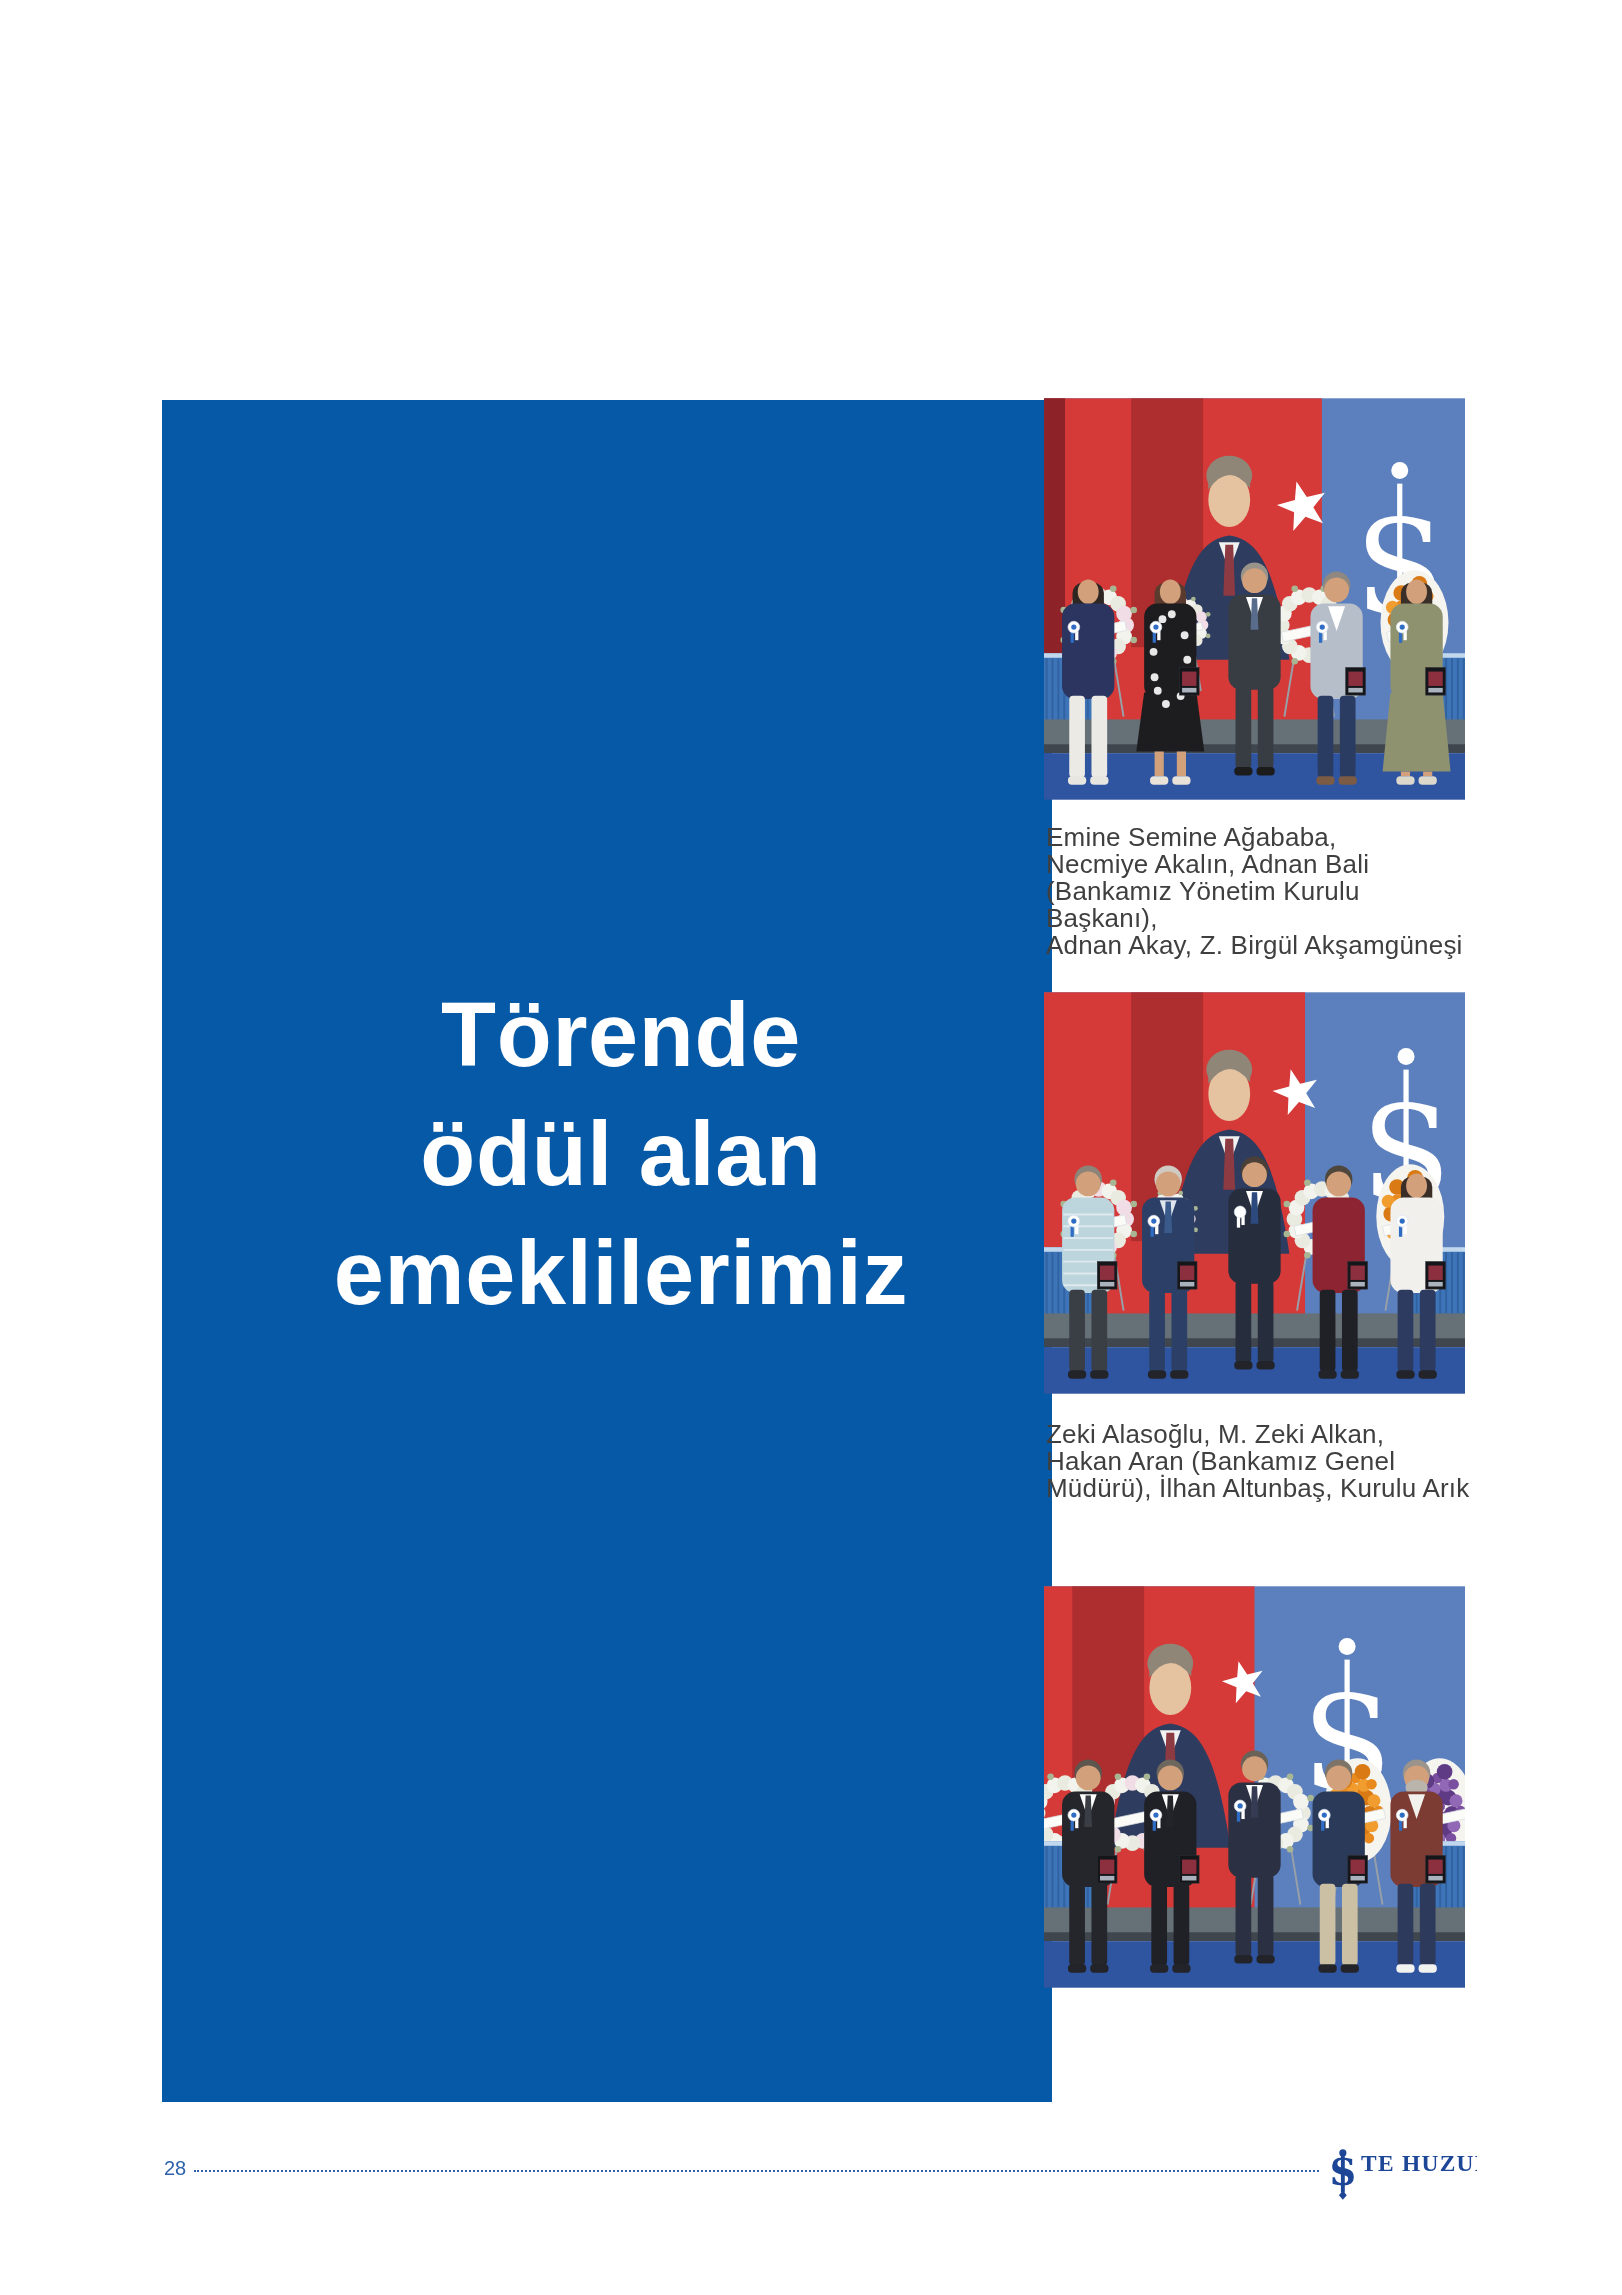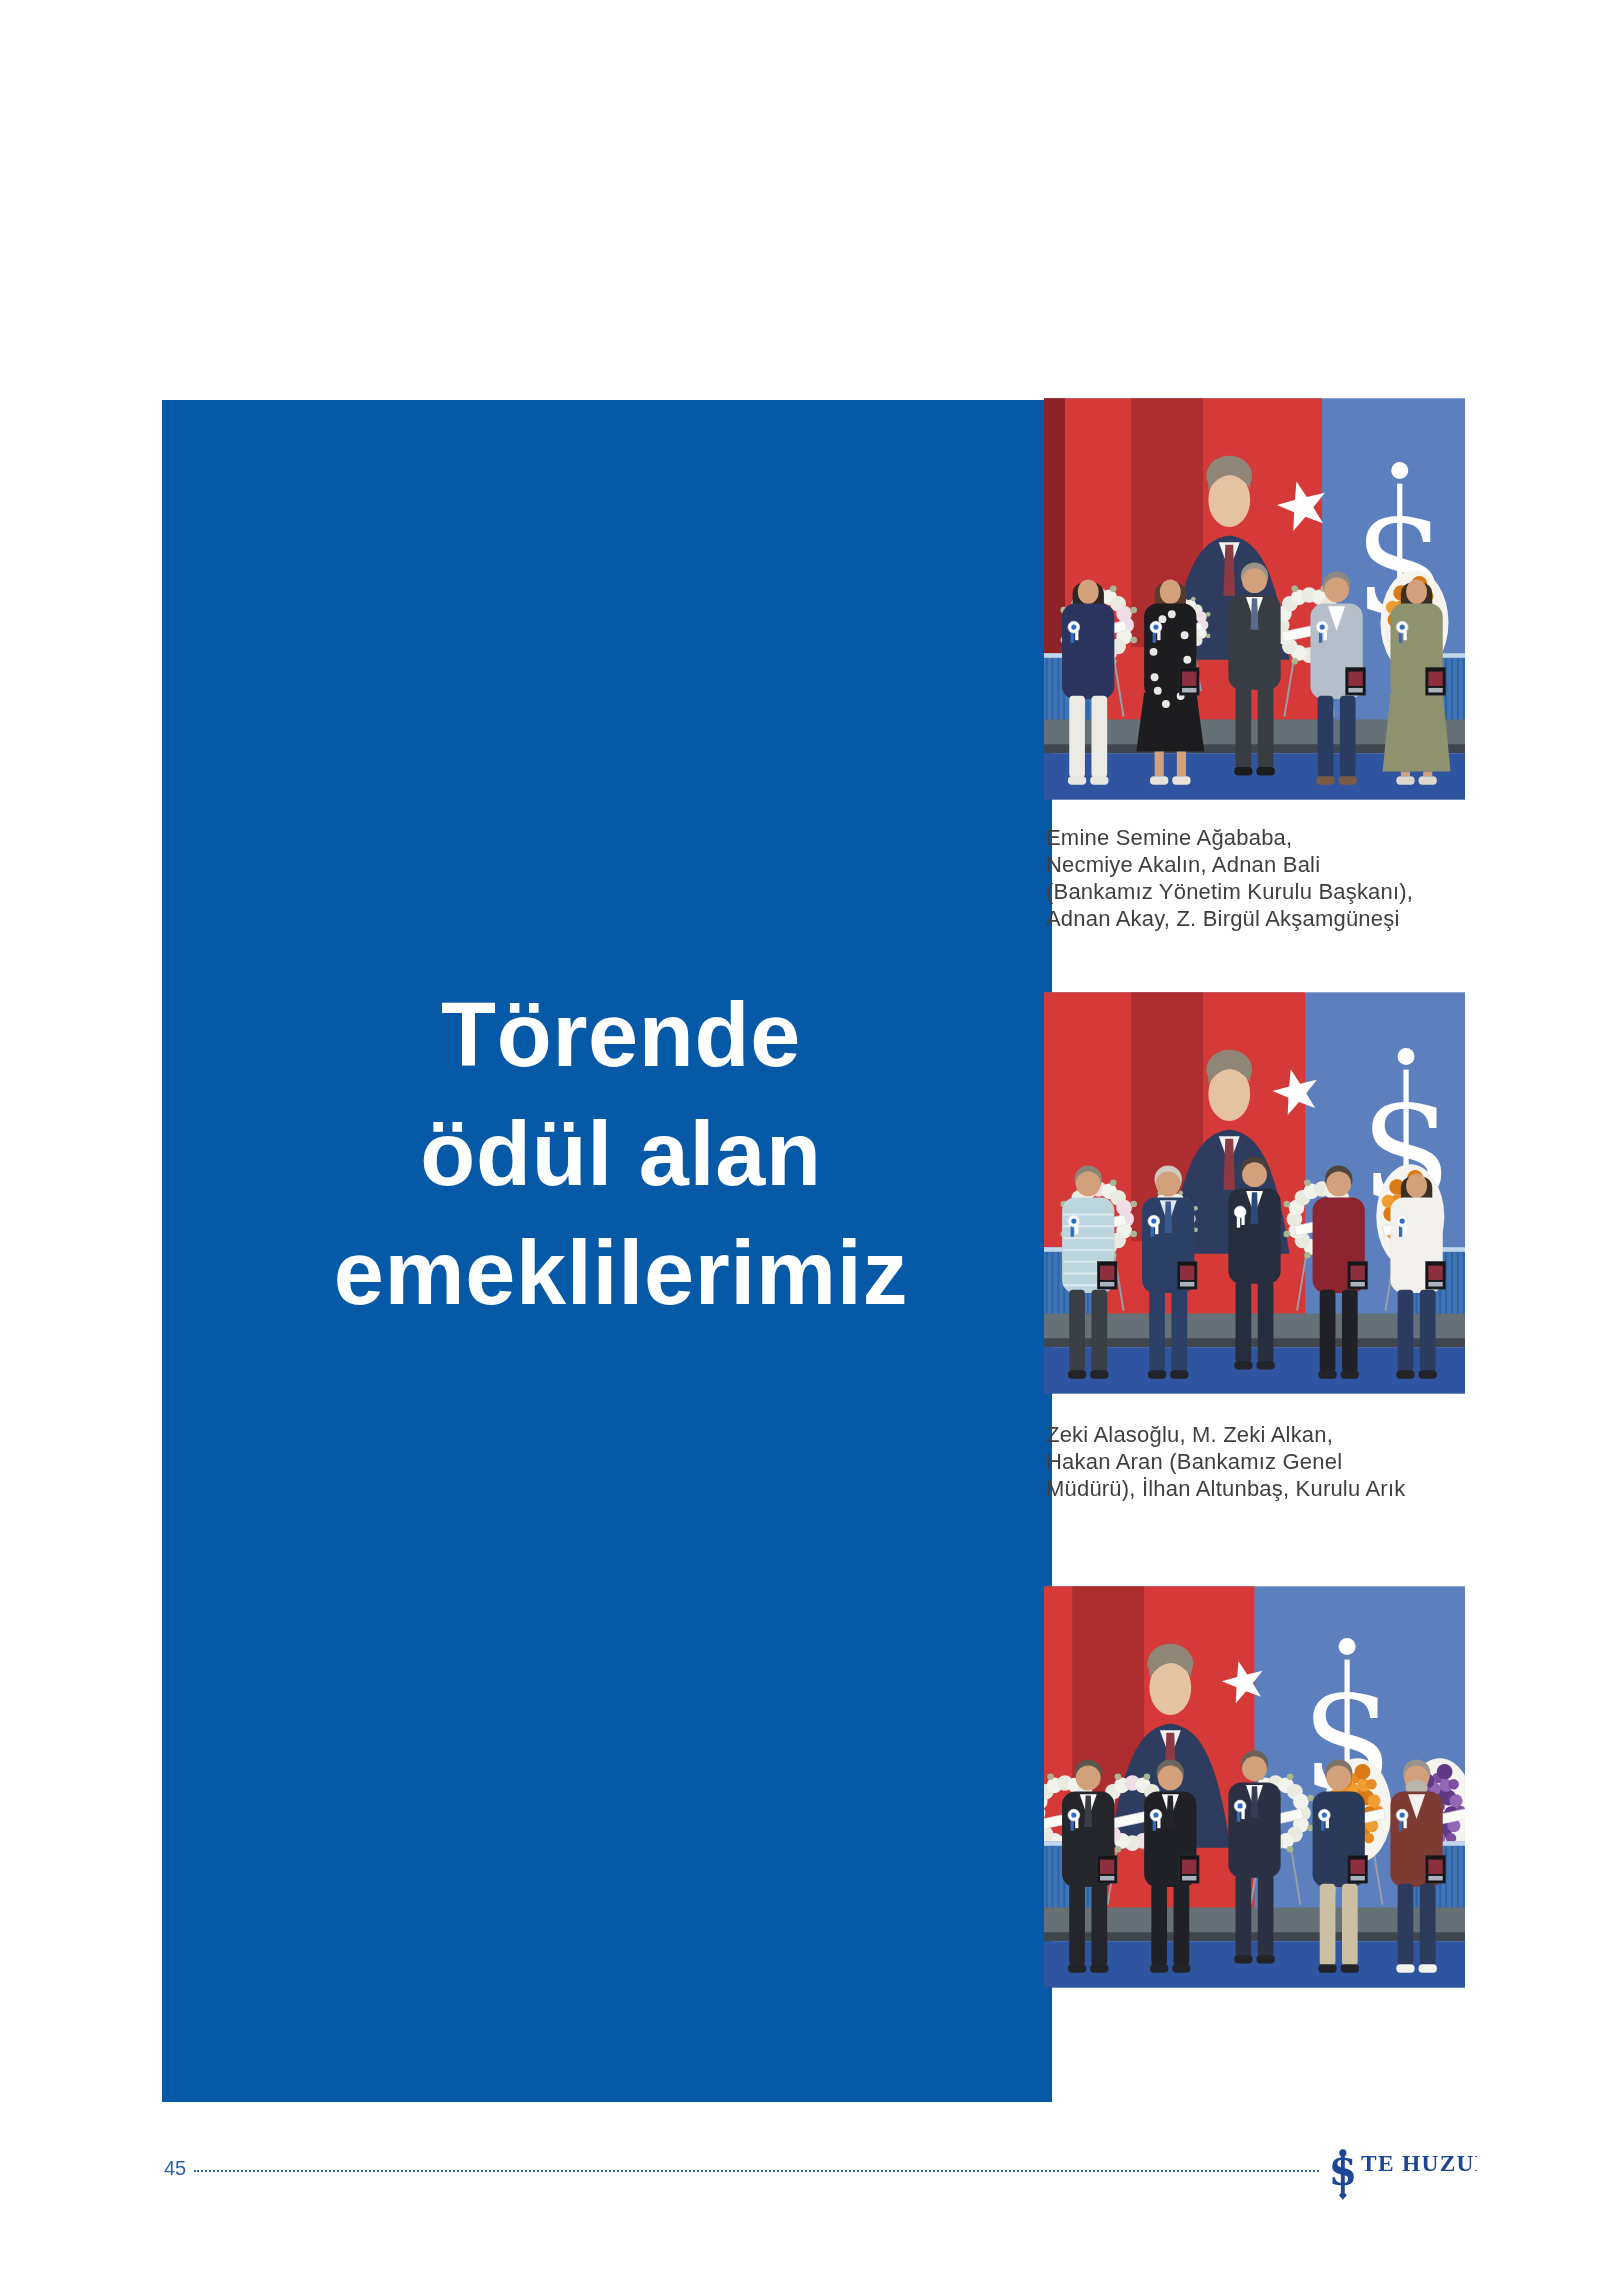--- a/index.html
+++ b/index.html
@@ -14,21 +14,21 @@
   .panel{position:absolute;left:162px;top:400px;width:862px;height:1702px;background:var(--brand-blue);padding-left:28px;}
   .panel h1{
     margin:0;padding-top:576px;text-align:center;
     font-size:90px;line-height:119px;font-weight:700;color:#ffffff;
     white-space:pre-line;letter-spacing:0.7px;
   }
   .photo{position:absolute;left:1044px;width:421px;height:402px;}
   .photo svg{display:block;width:421px;height:402px;}
   .caption{
     position:absolute;left:1046px;width:432px;
-    font-size:22px;line-height:27px;color:var(--caption-gray);
+    font-size:26px;line-height:27px;color:var(--caption-gray);
     white-space:pre-line;letter-spacing:0.2px;
   }
   .footer{position:absolute;left:164px;right:145px;top:2149px;display:flex;align-items:flex-start;}
   .pagenum{font-size:20px;color:var(--footer-blue);line-height:1;padding-top:9.2px;}
   .dots{flex:1;margin:0 7.9px;height:21px;border-bottom:2.6px dotted var(--footer-blue);}
   .logo{width:150px;height:52px;flex:0 0 auto;}
   .logo text{fill:var(--logo-navy);}
   .logo .glyph{fill:var(--logo-navy);}
 </style>
 </head>
@@ -799,21 +799,21 @@
           <rect x="587.94" y="443" width="22" height="7" fill="#aab2bd"></rect>
           <rect x="542.94" y="356" width="5" height="18" fill="#2f6cc4"></rect>
           <rect x="549.94" y="356" width="5" height="14" fill="#ffffff"></rect>
           <circle cx="547.94" cy="350" r="9" fill="#ffffff" stroke="#d8e4f4"></circle>
           <circle cx="547.94" cy="350" r="4" fill="#2f6cc4"></circle>
         </g>
       </svg>
   </div>
 
   <div class="footer">
-    <span class="pagenum">45</span>
+    <span class="pagenum">28</span>
     <div class="dots"></div>
     <svg class="logo" viewBox="0 0 230 80">
       <g>
         <circle class="glyph" cx="24" cy="6" r="5.5"></circle>
         <rect class="glyph" x="21" y="9" width="6" height="58"></rect>
         <text x="24" y="56" text-anchor="middle" font-family="DejaVu Serif, serif" font-size="56" font-weight="700">S</text>
         <polygon class="glyph" points="24,64 30,71 24,78 18,71"></polygon>
       </g>
       <text x="52" y="34" font-family="Liberation Serif, serif" font-size="36" font-weight="700" letter-spacing="2">TE HUZUR</text>
     </svg>

